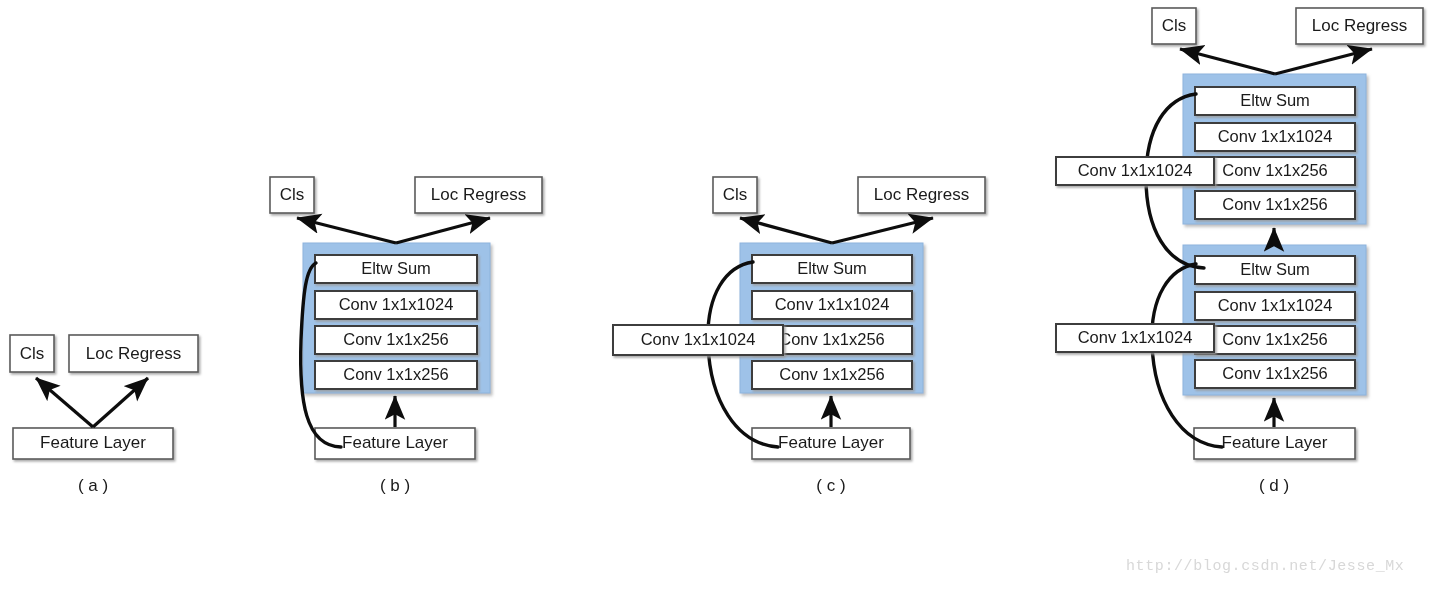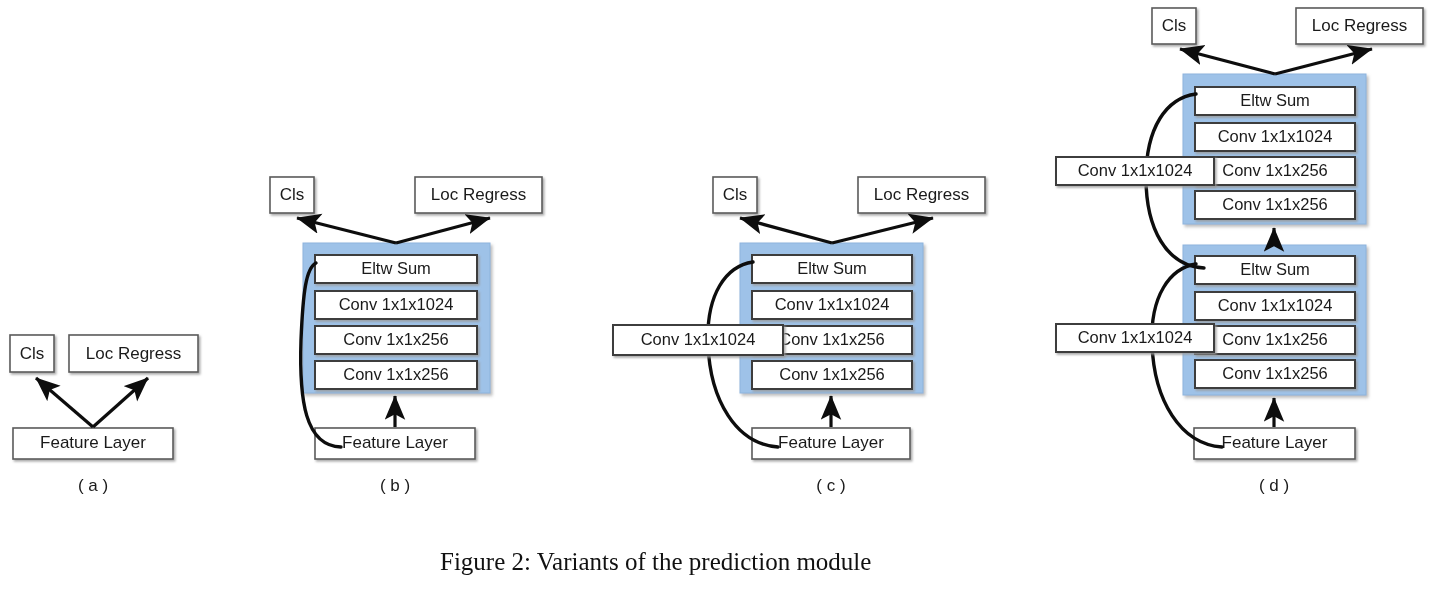--- a/index.html
+++ b/index.html
@@ -281,15 +281,15 @@
     </g>
     <g>
       <rect class="node-rect thick" x="1056" y="324" width="158" height="28" filter="url(#boxshadow)"></rect>
       <text class="node-text small" x="1135" y="338.5">Conv 1x1x1024</text>
     </g>
 
     <text class="panel-label" x="1274" y="487">( d )</text>
   </g>
 </svg>
 
-<div class="caption">Figure 2: Variants of the prediction module</div>
+<div class="watermark">http://blog.csdn.net/Jesse_Mx</div>
 
 </div>
 
 </body></html>

